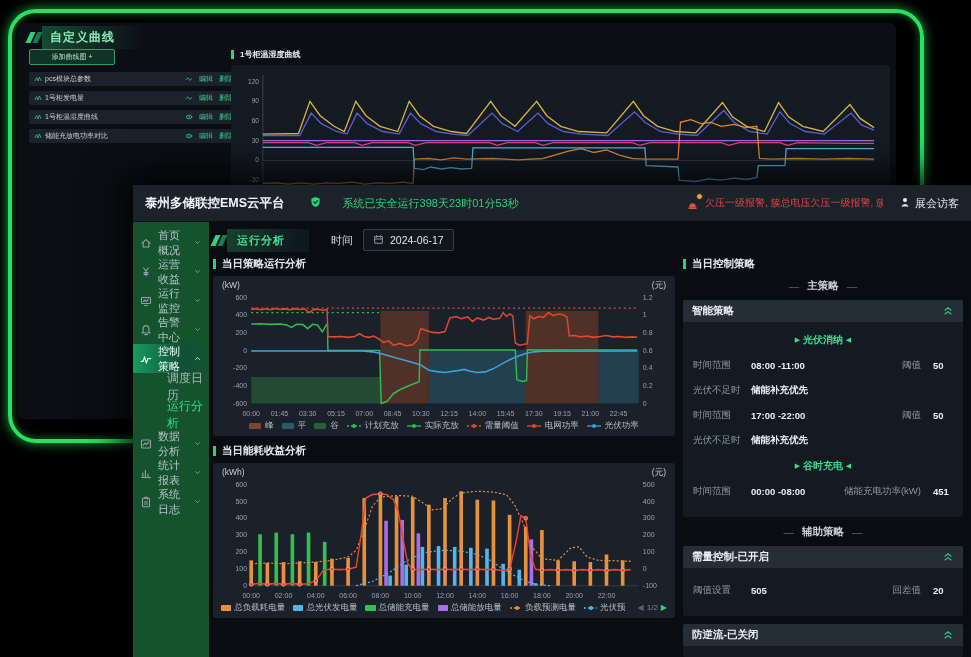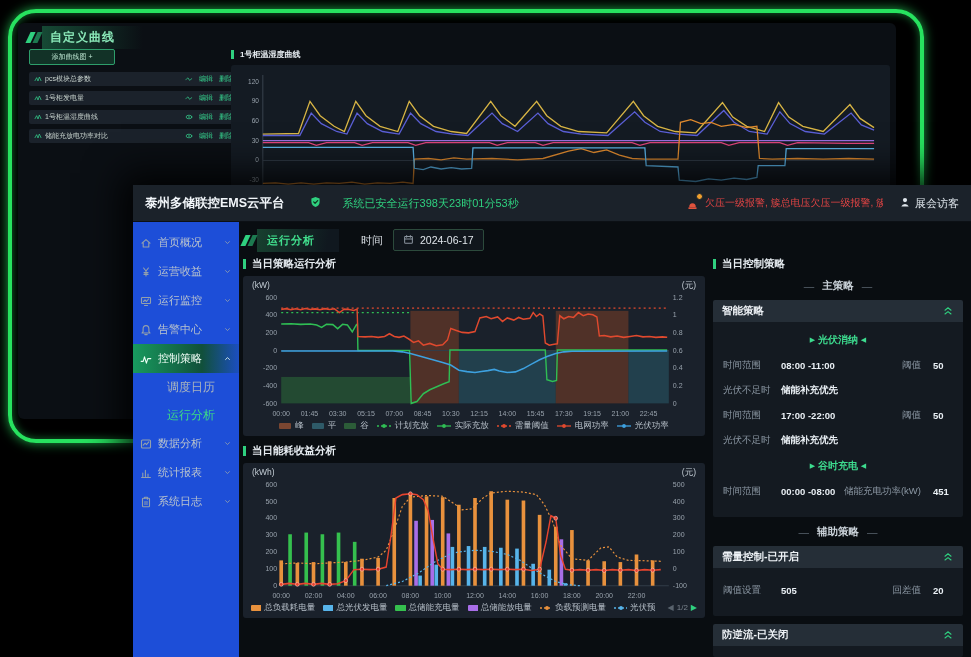--- a/index.html
+++ b/index.html
@@ -39,21 +39,21 @@
   .brand{font-size:12.5px;font-weight:bold;color:#f2f6fa;margin-right:16px;white-space:nowrap;}
   .status{display:flex;align-items:center;gap:21px;color:#2fd07f;font-size:11px;white-space:nowrap;}
   .spacer{flex:1;}
   .alarm{display:flex;align-items:center;gap:5px;min-width:0;}
   .alarm-ic{position:relative;width:14px;height:13px;flex-shrink:0;}
   .alarm-badge{position:absolute;right:-3px;top:-4px;width:7px;height:7px;border-radius:50%;background:#f0a02e;
     border:1px solid #1b222a;box-sizing:border-box;}
   .alarm-text{color:#e34444;font-size:10px;max-width:178px;white-space:nowrap;overflow:hidden;}
   .visitor{color:#dfe6ec;font-size:11px;display:flex;gap:4px;align-items:center;margin-left:8px;white-space:nowrap;}
   .fg-body{display:flex;height:435px;}
-  .sidebar{width:106px;background:#1d4ed8;padding-top:6px;flex-shrink:0;}
+  .sidebar{width:76px;background:#14532d;padding-top:6px;flex-shrink:0;}
   .side-item{height:29px;display:flex;align-items:center;padding:0 7px;gap:6px;color:#b9c3cd;font-size:11px;cursor:pointer;}
   .side-item .ic{color:#93a0ac;flex-shrink:0;}
   .side-item .chev{margin-left:auto;color:#6b7680;}
   .side-item.active{background:linear-gradient(90deg,#189a5e 0%,#11503a 65%,rgba(17,80,58,.15) 100%);color:#f2fff8;}
   .side-item.active .ic,.side-item.active .chev{color:#eafff4;}
   .sub-item{height:28px;display:flex;align-items:center;padding-left:34px;font-size:12px;color:#aab4be;cursor:pointer;}
   .sub-item.active{color:#3ddc84;}
   .fg-main{flex:1;padding:5px 8px 6px 4px;display:flex;flex-direction:column;min-width:0;background:#090d11;}
   .toolbar{display:flex;align-items:center;height:24px;margin:1px 0 5px;}
   .run-tab{display:flex;align-items:center;cursor:pointer;}

